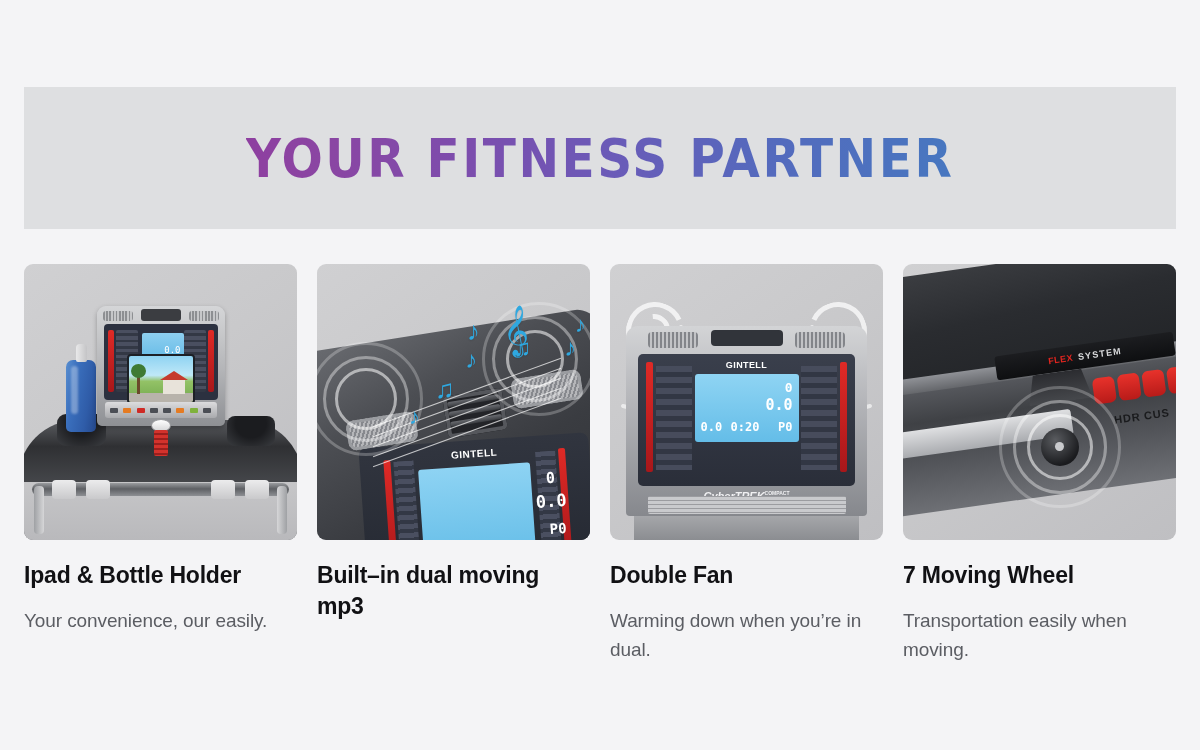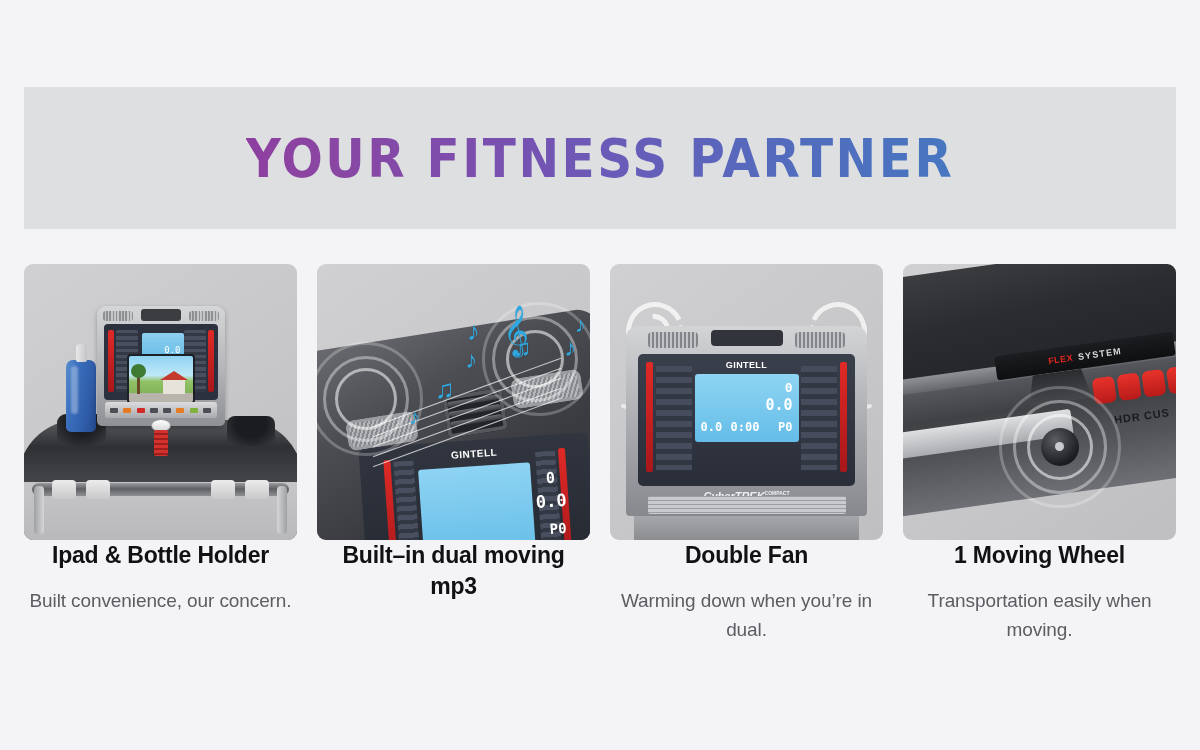--- a/index.html
+++ b/index.html
@@ -41,21 +41,21 @@
   .card { width:273px; }
 
   .card-media {
     position:relative;
     width:273px; height:276px;
     border-radius:9px;
     overflow:hidden;
     background:linear-gradient(145deg,#d0d0d2 0%,#c9c9cb 45%,#bfbfc2 100%);
   }
 
-  .card-caption { text-align:center; }
+  .card-caption { padding-top:20px; }
   .card-title {
     font-size:23px; font-weight:bold; color:#111114;
     line-height:1.33; letter-spacing:-0.2px;
   }
   .card-desc {
     margin-top:15px;
     font-size:19px; color:#5b5d63; line-height:1.55;
     letter-spacing:-0.1px;
   }
 
@@ -364,21 +364,21 @@
             <span class="c1-btn o"></span>
             <span class="c1-btn g"></span>
             <span class="c1-btn"></span>
           </div>
           <div class="c1-stop"></div>
           <div class="c1-clip"></div>
         </div>
       </div>
       <div class="card-caption">
         <div class="card-title">Ipad &amp; Bottle Holder</div>
-        <div class="card-desc">Built convenience, our concern.</div>
+        <div class="card-desc">Your convenience, our easily.</div>
       </div>
     </div>
 
     <div class="card">
       <div class="card-media">
         <div class="c2-body"></div>
         <div class="c2-panel">
           <div class="c2-redL"></div>
           <div class="c2-redR"></div>
           <div class="c2-keyL"></div>
@@ -447,21 +447,21 @@
           <div class="c3-face">
             <div class="c3-brand">GINTELL</div>
             <div class="c3-redL"></div>
             <div class="c3-redR"></div>
             <div class="c3-keyL"></div>
             <div class="c3-keyR"></div>
             <div class="c3-lcd">
               <span style="position:absolute;right:6px;top:6px;font-size:13px;color:#fff;font-family:'DejaVu Sans Mono',monospace;font-weight:bold;">0</span>
               <span style="position:absolute;right:6px;top:22px;font-size:15px;color:#fff;font-family:'DejaVu Sans Mono',monospace;font-weight:bold;">0.0</span>
               <span style="position:absolute;left:6px;bottom:8px;font-size:12px;color:#fff;font-family:'DejaVu Sans Mono',monospace;font-weight:bold;">0.0</span>
-              <span style="position:absolute;left:36px;bottom:8px;font-size:12px;color:#fff;font-family:'DejaVu Sans Mono',monospace;font-weight:bold;">0:00</span>
+              <span style="position:absolute;left:36px;bottom:8px;font-size:12px;color:#fff;font-family:'DejaVu Sans Mono',monospace;font-weight:bold;">0:20</span>
               <span style="position:absolute;right:6px;bottom:8px;font-size:12px;color:#fff;font-family:'DejaVu Sans Mono',monospace;font-weight:bold;">P0</span>
             </div>
           </div>
           <div class="c3-model">
             <span>CyberTREK</span><sup>COMPACT</sup>
           </div>
           <div class="c3-warn"></div>
         </div>
       </div>
       <div class="card-caption">
@@ -491,19 +491,19 @@
 
         <div class="ring" style="left:124px;top:150px;width:66px;height:66px;"></div>
         <div class="ring" style="left:110px;top:136px;width:94px;height:94px;opacity:.7;"></div>
         <div class="ring" style="left:96px;top:122px;width:122px;height:122px;opacity:.45;"></div>
 
         <div class="c4-wheel">
           <div class="c4-hub"></div>
         </div>
       </div>
       <div class="card-caption">
-        <div class="card-title">1 Moving Wheel</div>
+        <div class="card-title">7 Moving Wheel</div>
         <div class="card-desc">Transportation easily when moving.</div>
       </div>
     </div>
 
   </div>
 </div>
 
 </body></html>

